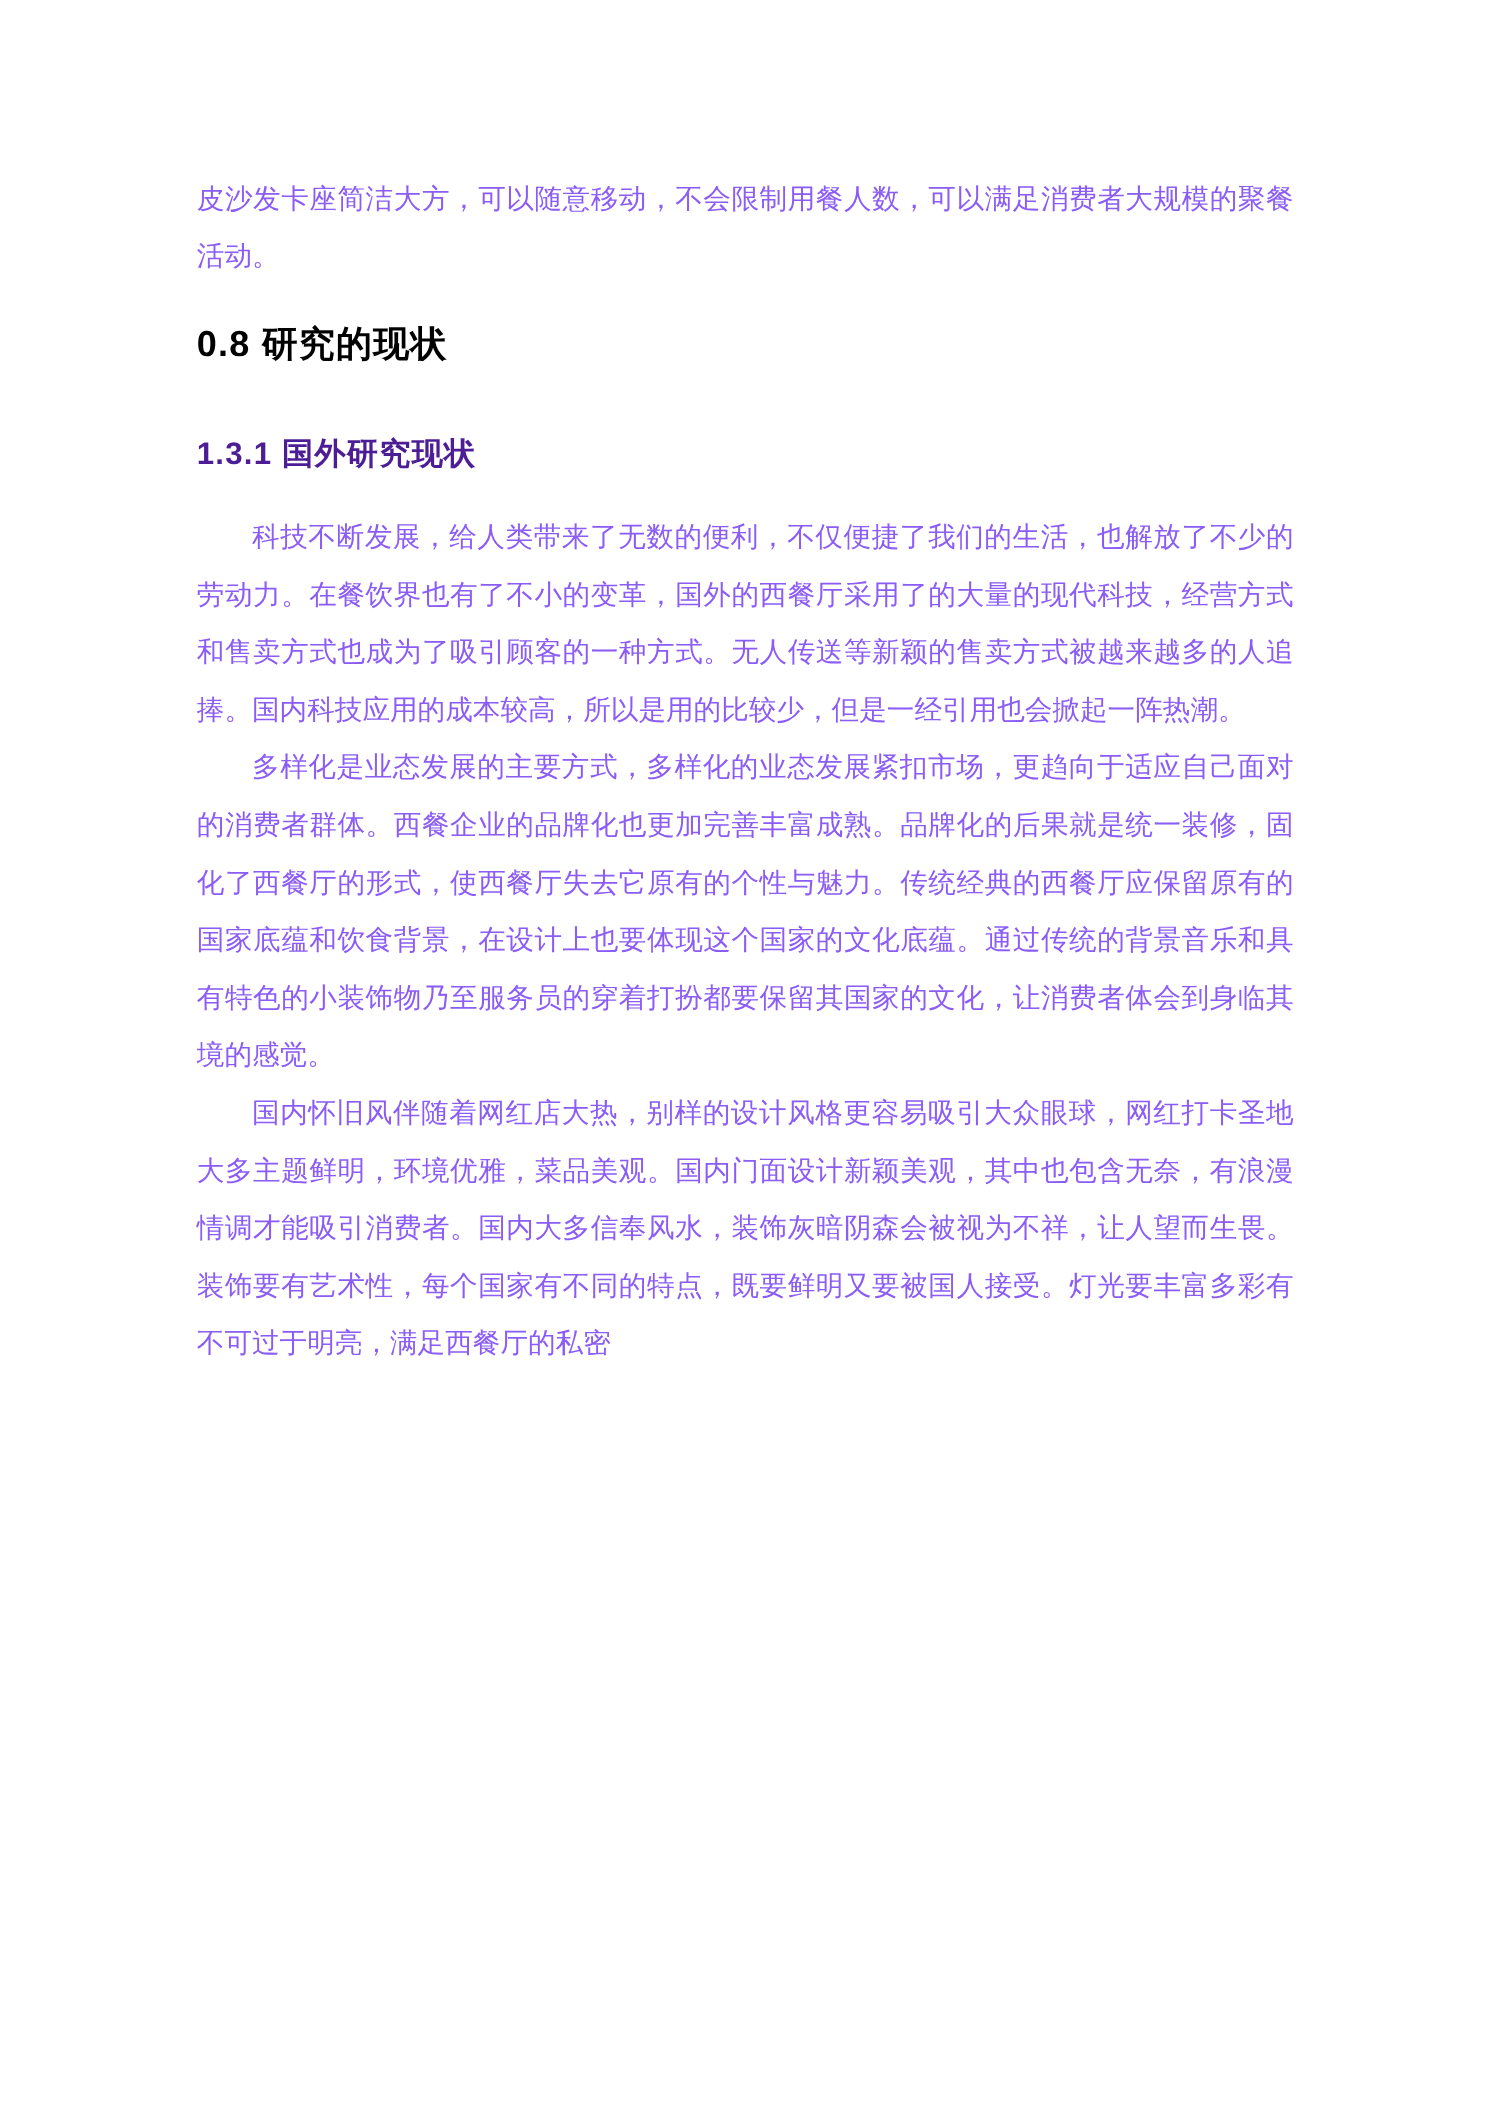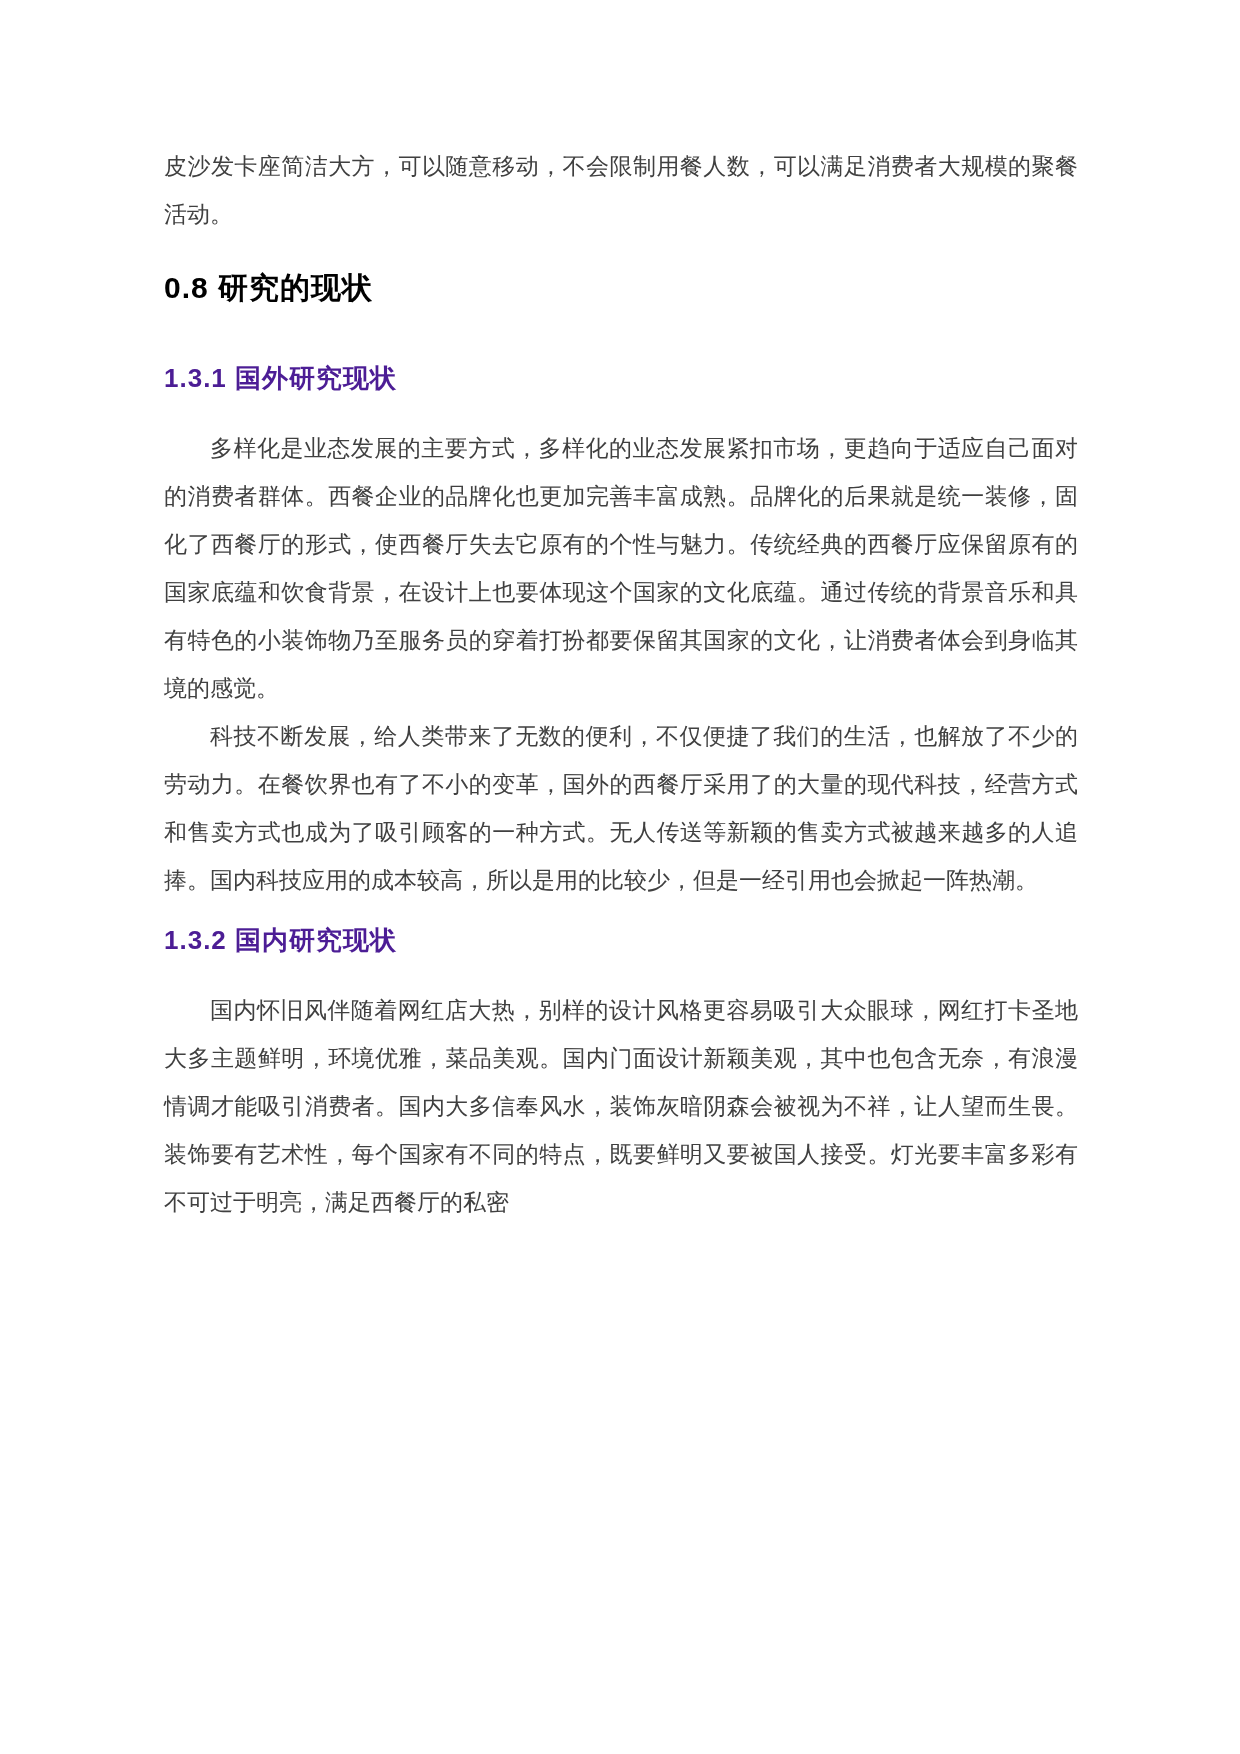--- a/index.html
+++ b/index.html
@@ -16,26 +16,26 @@
     overflow: hidden;
     box-sizing: border-box;
   }
   .content {
     box-sizing: border-box;
     padding: 142px 162px 0 164px;
     color: #000000;
   }
   p.para {
     margin: 0;
-    font-family: Liberation Sans, sans-serif;
+    font-family: Liberation Serif, serif;
     font-size: 23px;
     line-height: 48px;
     text-align: justify;
     text-justify: inter-ideograph;
-    color: #404040;
+    color: #8b5cf6;
     word-break: break-all;
   }
   p.para.indent {
     text-indent: 2em;
   }
   h1.sec-title {
     margin: 30px 0 0 0;
     font-family: "Liberation Sans", sans-serif;
     font-weight: bold;
     font-size: 30px;
@@ -66,24 +66,23 @@
 
 <div class="page">
   <div class="content">
 
     <p class="para">皮沙发卡座简洁大方，可以随意移动，不会限制用餐人数，可以满足消费者大规模的聚餐活动。</p>
 
     <h1 class="sec-title">0.8 研究的现状</h1>
 
     <h2 class="subsec-title first">1.3.1 国外研究现状</h2>
 
+    <p class="para indent">科技不断发展，给人类带来了无数的便利，不仅便捷了我们的生活，也解放了不少的劳动力。在餐饮界也有了不小的变革，国外的西餐厅采用了的大量的现代科技，经营方式和售卖方式也成为了吸引顾客的一种方式。无人传送等新颖的售卖方式被越来越多的人追捧。国内科技应用的成本较高，所以是用的比较少，但是一经引用也会掀起一阵热潮。</p>
+
     <p class="para indent">多样化是业态发展的主要方式，多样化的业态发展紧扣市场，更趋向于适应自己面对的消费者群体。西餐企业的品牌化也更加完善丰富成熟。品牌化的后果就是统一装修，固化了西餐厅的形式，使西餐厅失去它原有的个性与魅力。传统经典的西餐厅应保留原有的国家底蕴和饮食背景，在设计上也要体现这个国家的文化底蕴。通过传统的背景音乐和具有特色的小装饰物乃至服务员的穿着打扮都要保留其国家的文化，让消费者体会到身临其境的感觉。</p>
 
-    <p class="para indent">科技不断发展，给人类带来了无数的便利，不仅便捷了我们的生活，也解放了不少的劳动力。在餐饮界也有了不小的变革，国外的西餐厅采用了的大量的现代科技，经营方式和售卖方式也成为了吸引顾客的一种方式。无人传送等新颖的售卖方式被越来越多的人追捧。国内科技应用的成本较高，所以是用的比较少，但是一经引用也会掀起一阵热潮。</p>
-
-    <h2 class="subsec-title second">1.3.2 国内研究现状</h2>
 
 
 
     <p class="para indent">国内怀旧风伴随着网红店大热，别样的设计风格更容易吸引大众眼球，网红打卡圣地大多主题鲜明，环境优雅，菜品美观。国内门面设计新颖美观，其中也包含无奈，有浪漫情调才能吸引消费者。国内大多信奉风水，装饰灰暗阴森会被视为不祥，让人望而生畏。装饰要有艺术性，每个国家有不同的特点，既要鲜明又要被国人接受。灯光要丰富多彩有不可过于明亮，满足西餐厅的私密</p>
 
   </div>
 </div>
 
 </body></html>

